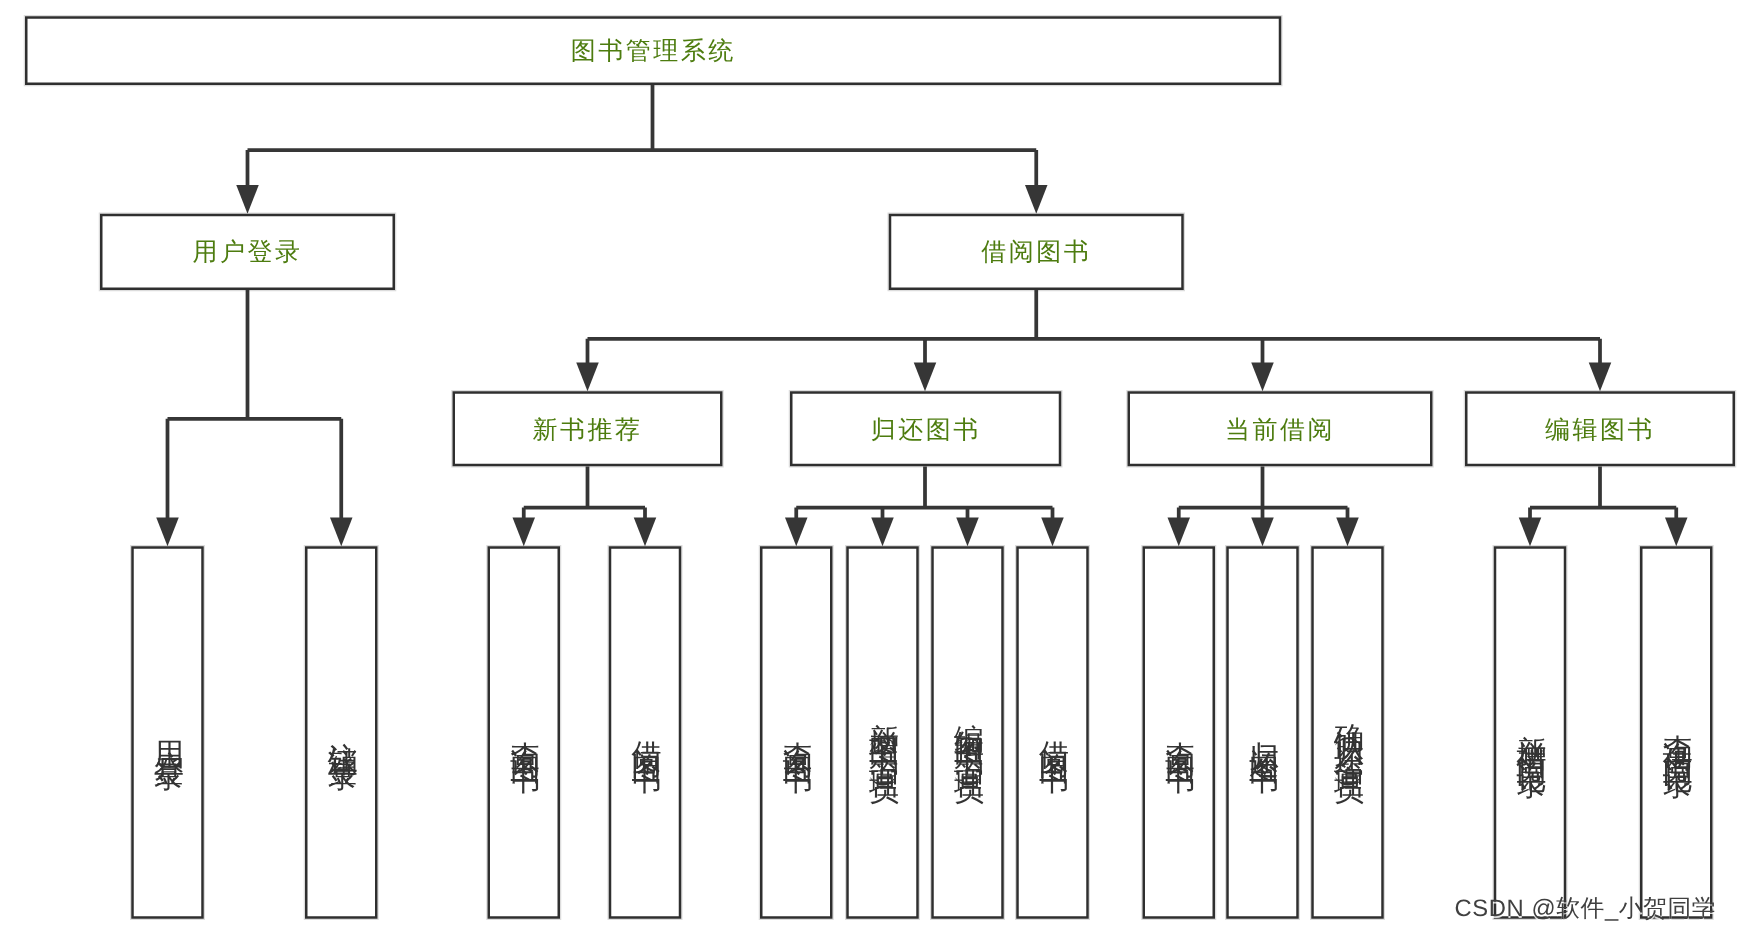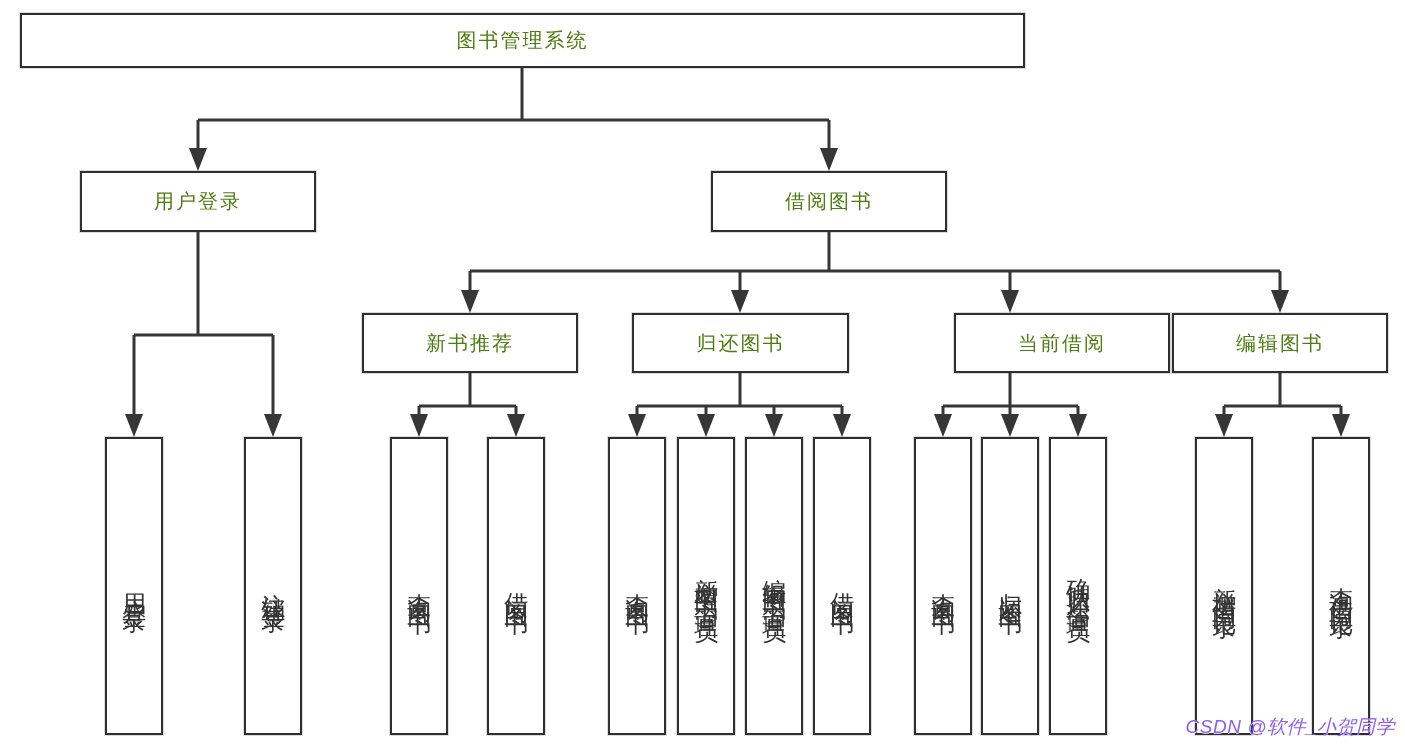--- a/index.html
+++ b/index.html
@@ -32,28 +32,27 @@
   .vtext {
     writing-mode:vertical-rl;
     text-orientation:mixed;
     font-size:24px;
     line-height:1.1;
     letter-spacing:6px;
     color:#333333;
   }
   .watermark {
     position:absolute;
-    right:10px;
+    right:32px;
     top:714px;
     font-size:19px;
-    color:#8b5cf6;
+    color:#404040;
     letter-spacing:0.5px;
     text-shadow:0 1px 0 rgba(255,255,255,0.8);
     white-space:nowrap;
-    font-style:italic;
   }
 </style>
 </head>
 <body>
 
 <div class="stage">
 
   <svg class="connectors" width="1405" height="747" viewBox="0 0 1405 747" aria-hidden="true">
     <path fill="none" stroke="#363636" stroke-width="3" d="
       M522 68 V120
@@ -111,21 +110,21 @@
   <div class="node" style="left:711px;top:171px;width:236px;height:61px">
     <span class="hlabel">借阅图书</span>
   </div>
 
   <div class="node" style="left:362px;top:313px;width:216px;height:60px">
     <span class="hlabel">新书推荐</span>
   </div>
   <div class="node" style="left:632px;top:313px;width:217px;height:60px">
     <span class="hlabel">归还图书</span>
   </div>
-  <div class="node" style="left:954px;top:313px;width:216px;height:60px">
+  <div class="node" style="left:902px;top:313px;width:244px;height:60px">
     <span class="hlabel">当前借阅</span>
   </div>
   <div class="node" style="left:1172px;top:313px;width:216px;height:60px">
     <span class="hlabel">编辑图书</span>
   </div>
 
   <div class="node leaf" style="left:105px">
     <span class="vtext">用户登录</span>
   </div>
   <div class="node leaf" style="left:244px">

